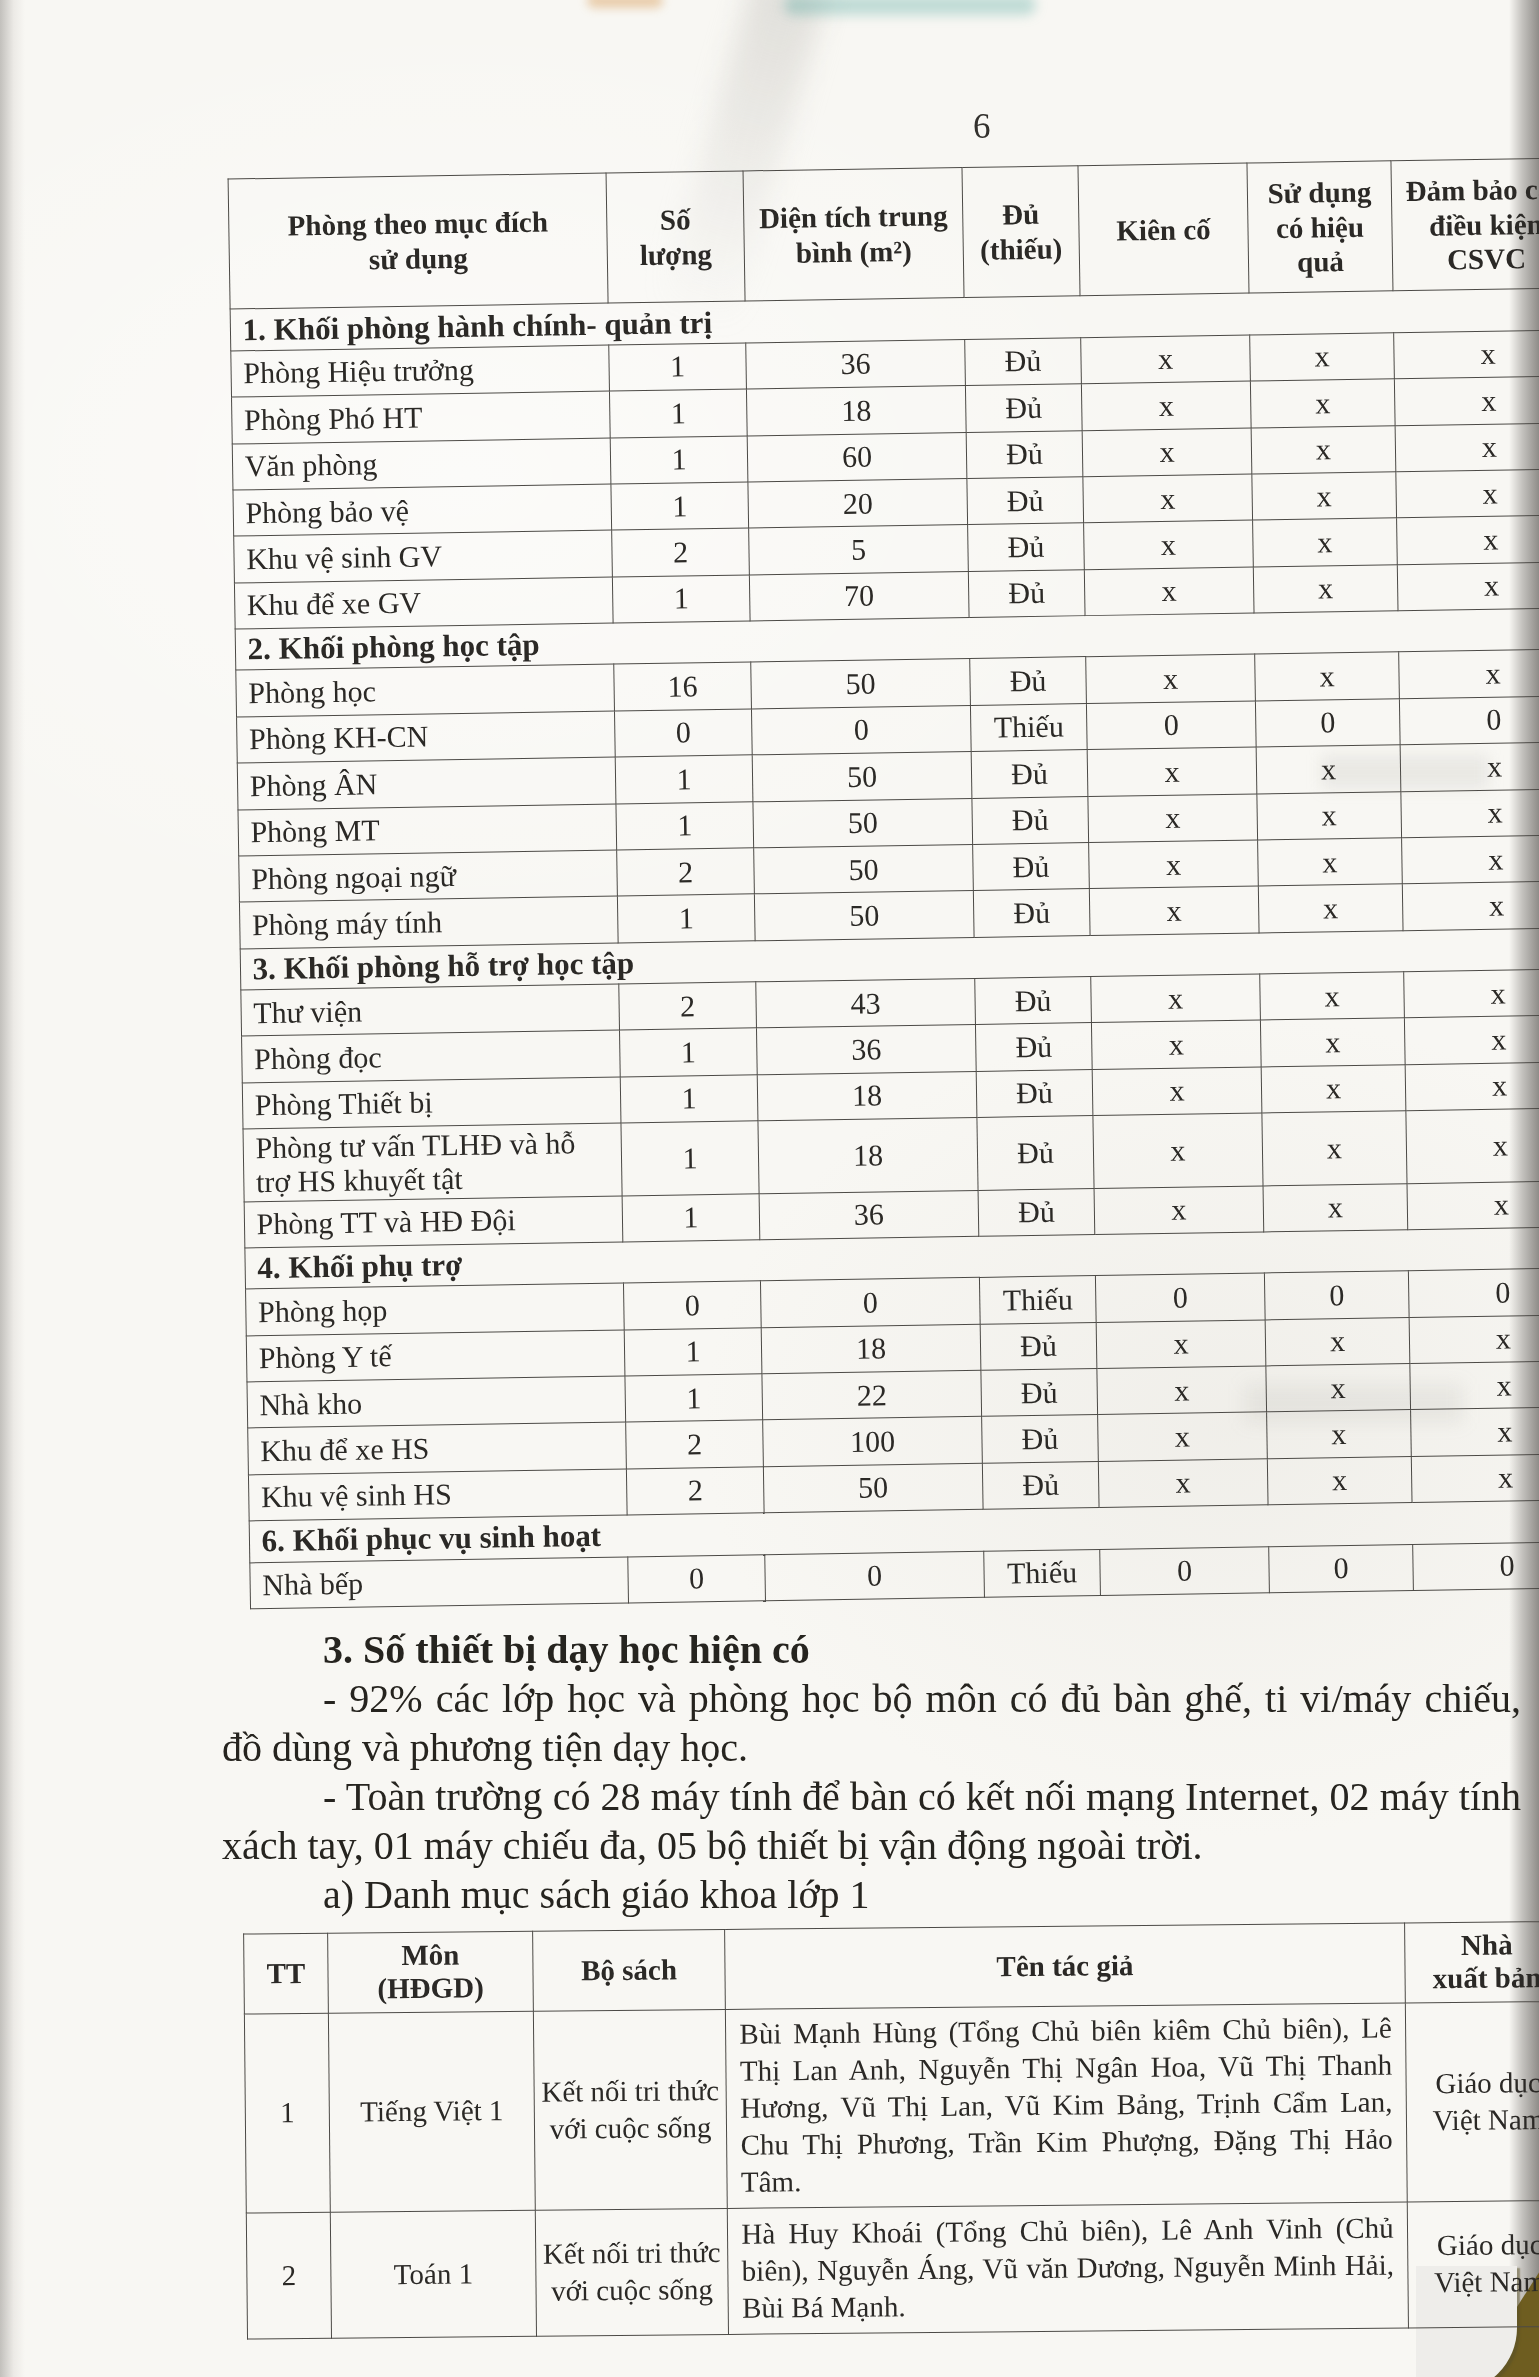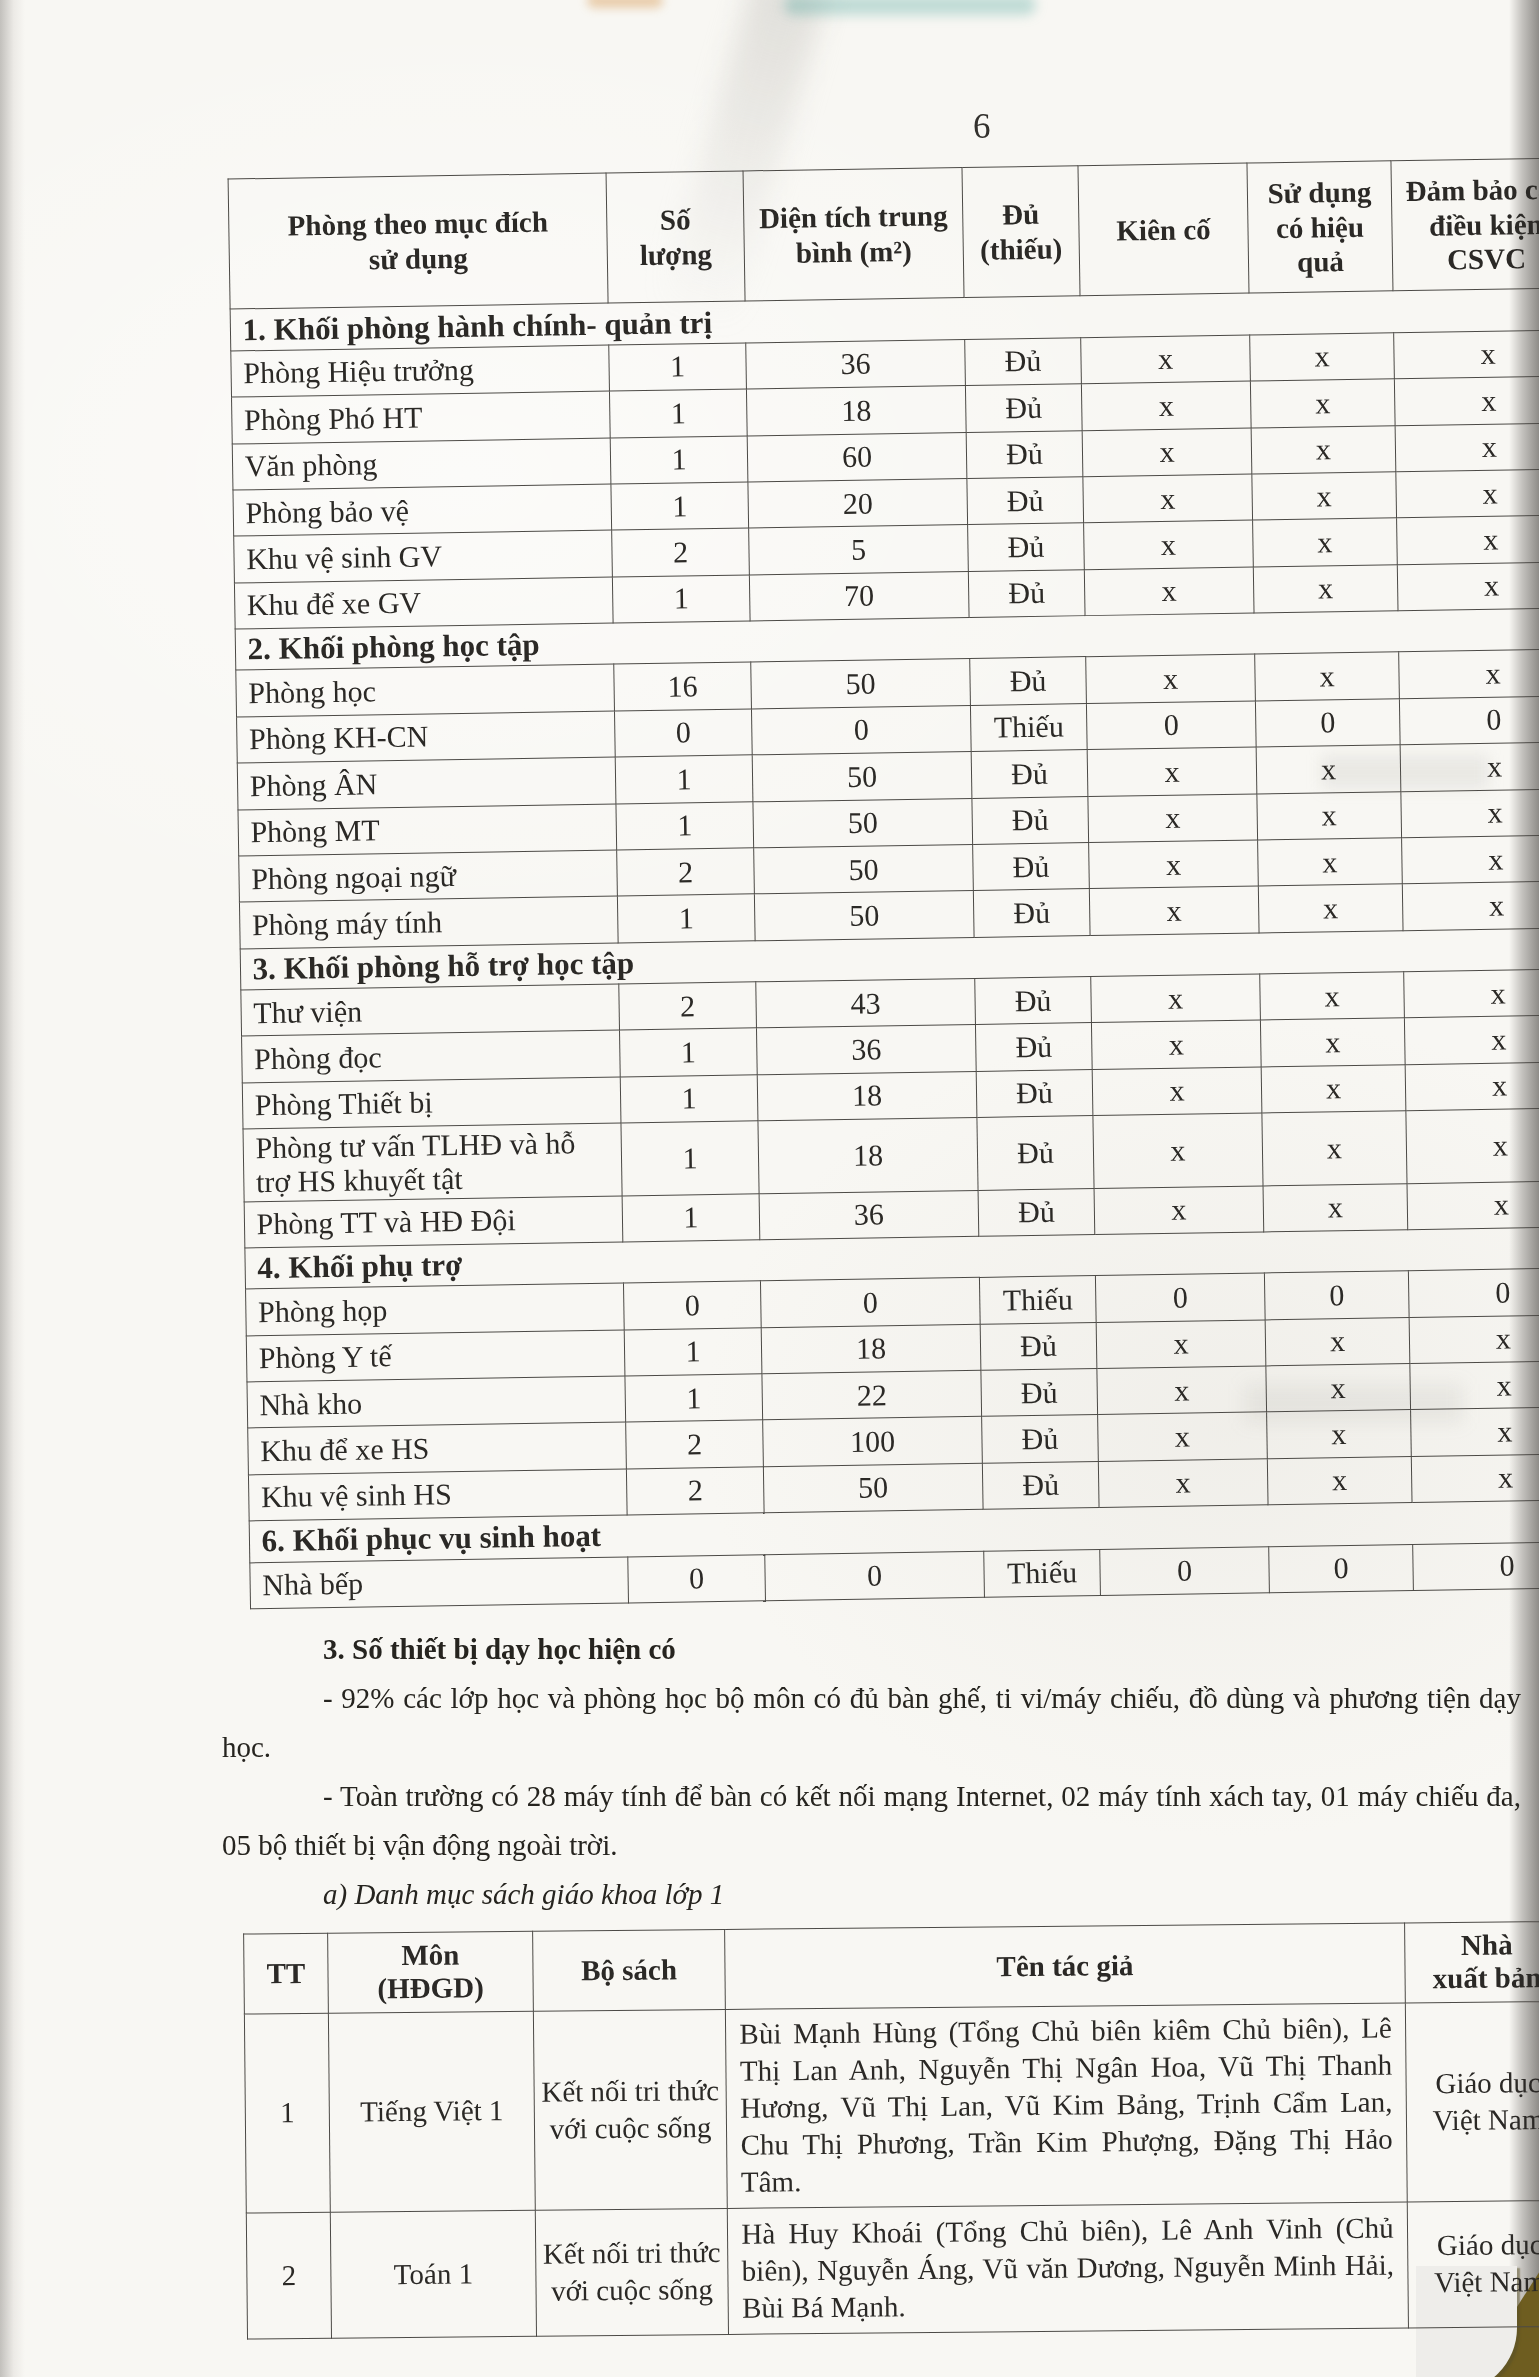--- a/index.html
+++ b/index.html
@@ -49,25 +49,25 @@
   #table1 th,#table1 td{border:1.7px solid #4c4a46;vertical-align:middle;
     overflow:hidden;padding:1.7px 5px;}
   #table1 thead th{height:126px;font-weight:bold;font-size:29px;text-align:center;
     white-space:pre-line;line-height:1.18;}
   #table1 td.section{font-weight:bold;font-size:31px;text-align:left;height:37px;
     padding-left:11.7px;}
   #table1 td.label{text-align:left;padding-left:11.7px;height:42px;}
   #table1 td.num{text-align:center;height:42px;}
 
   
-  .para-block{margin:22px 0 0 222px;width:1299px;font-size:29px;line-height:49px;
+  .para-block{margin:22px 0 0 222px;width:1299px;font-size:40px;line-height:49px;
     color:#26241f;}
   .para-block p{margin:0;text-align:justify;text-indent:101px;}
   .h-bold{font-weight:bold;}
-  .h-italic{font-style:italic;}
+  .h-italic{}
 
   
   #table2-wrap{margin:11.7px 0 0 247px;width:1327px;
     transform:rotate(-0.55deg);transform-origin:20% 100%;}
   #table2{width:1325px;font-size:29px;color:#2b2926;}
   #table2 th,#table2 td{border:1.7px solid #4c4a46;vertical-align:middle;
     overflow:hidden;padding:3.4px 6.7px;}
   #table2 thead th{font-weight:bold;text-align:center;white-space:pre-line;
     height:72px;line-height:1.15;}
   #table2 td{text-align:center;line-height:37px;}

